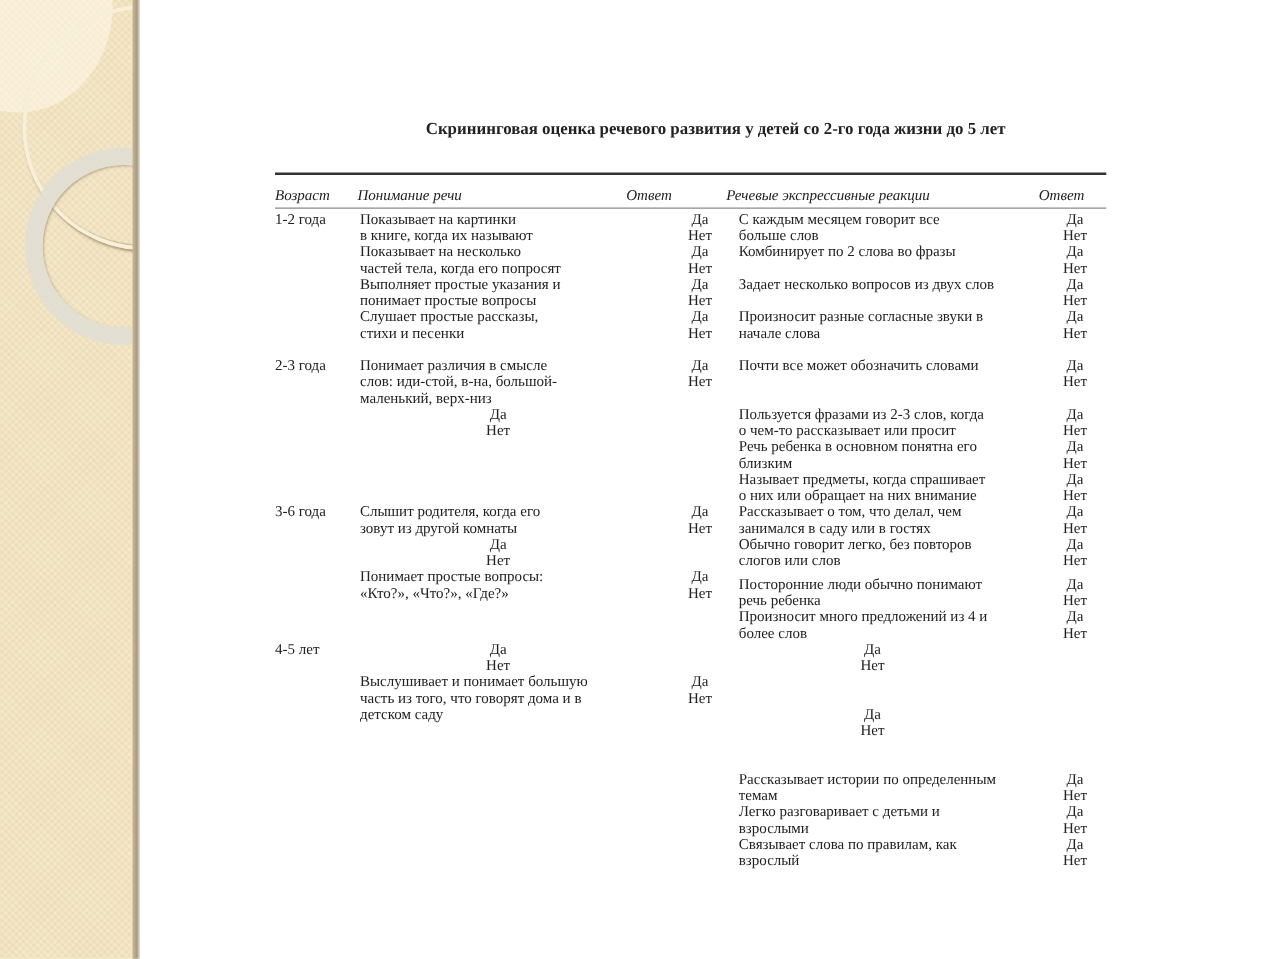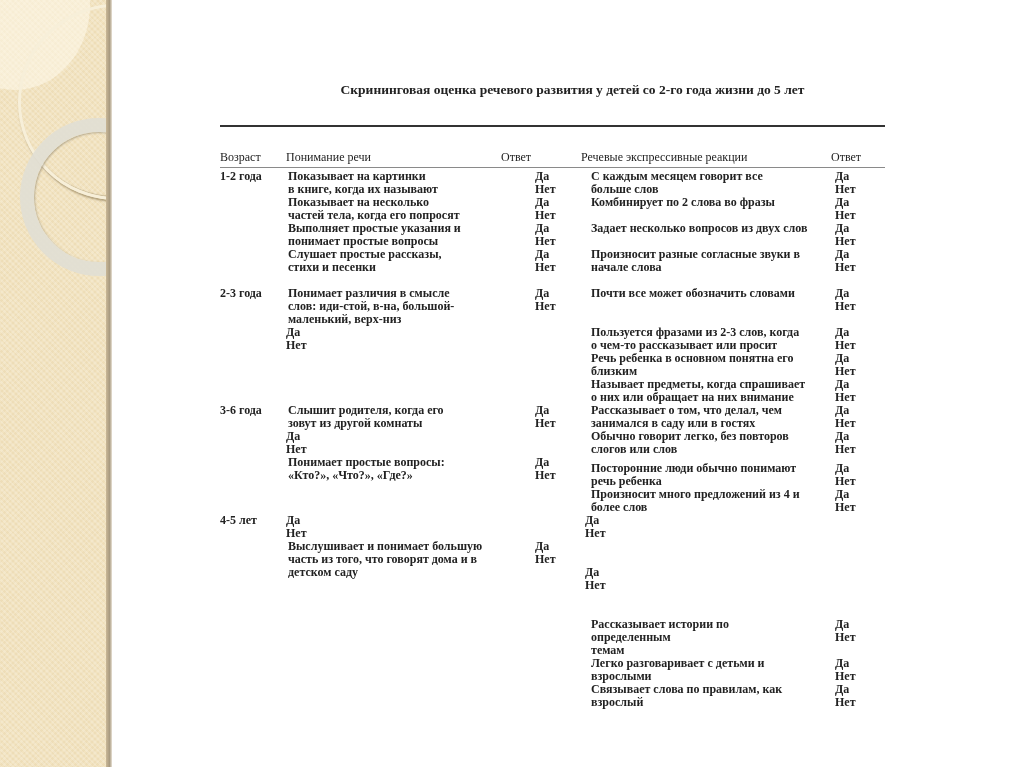--- a/index.html
+++ b/index.html
@@ -29,38 +29,38 @@
       position: absolute; left: 18px; top: 4px; width: 190px; height: 190px;
       border-radius: 50%; border: 3px solid #f7efd9;
       box-shadow: 1px 2px 2px rgba(120,100,60,0.55), inset -1px -1px 1px rgba(120,100,60,0.4);
     }
     .ring-grey {
       position: absolute; left: 20px; top: 118px; width: 130px; height: 130px;
       border-radius: 50%; border: 14px solid rgba(225,222,212,0.92);
       box-shadow: inset 1px 1px 2px rgba(120,110,90,0.45);
     }
     .page {
-      position: absolute; left: 220px; top: 80px; width: 665px;
+      position: absolute; left: 220px; top: 93px; width: 665px;
       font-size: 12px; line-height: 13px;
     }
     .title {
       text-align: center; font-weight: bold; font-size: 13.5px;
       margin: 0 0 0 40px; padding-top: 3px; height: 18px;
     }
     .top-rule { margin-top: 24px; border-top: 2px solid #333; }
     .head-row {
       display: grid; grid-template-columns: 66px 215px 80px 250px 54px;
-      height: 20px; align-items: center; padding-top: 20px;
+      height: 20px; align-items: center; padding-top: 6px; font-style: italic;
     }
     .head-rule { border-top: 1px solid #8a8a8a; margin-bottom: 2px; }
-    .group { display: grid; grid-template-columns: 66px 299px 300px; font-weight: bold; }
+    .group { display: grid; grid-template-columns: 66px 299px 300px; }
     .age { padding-top: 0; }
     .col-list { display: flex; flex-direction: column; }
     .item { display: grid; grid-template-columns: 1fr 50px; gap: 24px; }
-    .item .ans { display: flex; flex-direction: column; }
+    .item .ans { display: flex; flex-direction: column; text-align: center; }
     .item .txt { white-space: pre-line; padding-left: 4px; }
     .gap-s { height: 13px; }
     .gap-m { height: 26px; }
     .c2 .item .txt { padding-left: 2px; }
     .c5 .item .txt { padding-left: 6px; }
   </style>
 </head>
 <body>
 
 <div class="side-panel">

